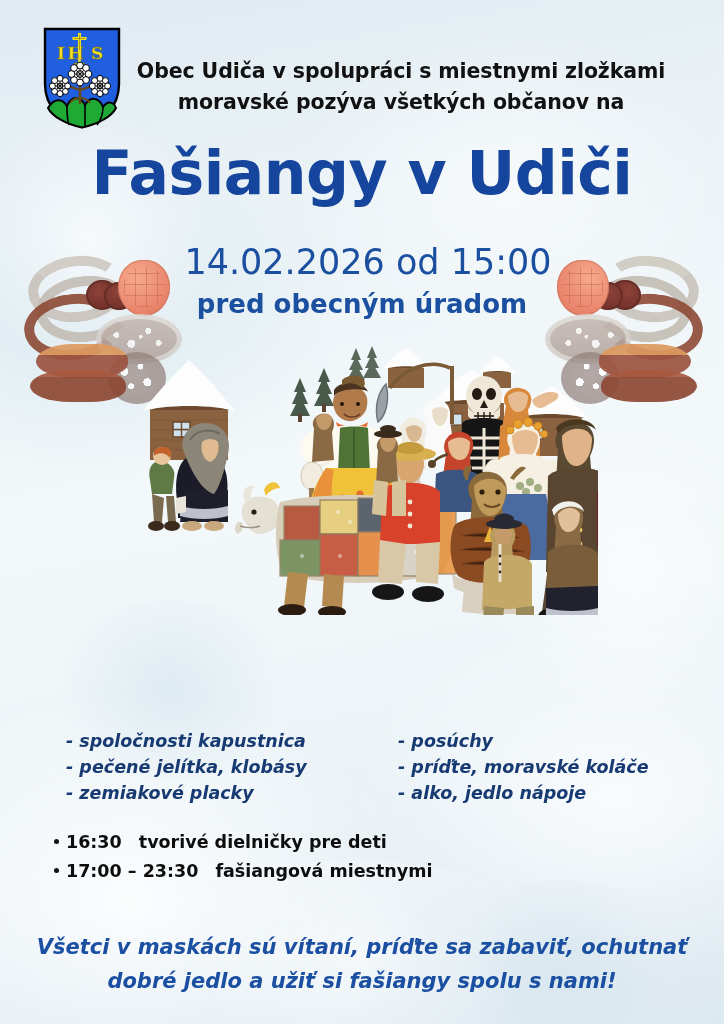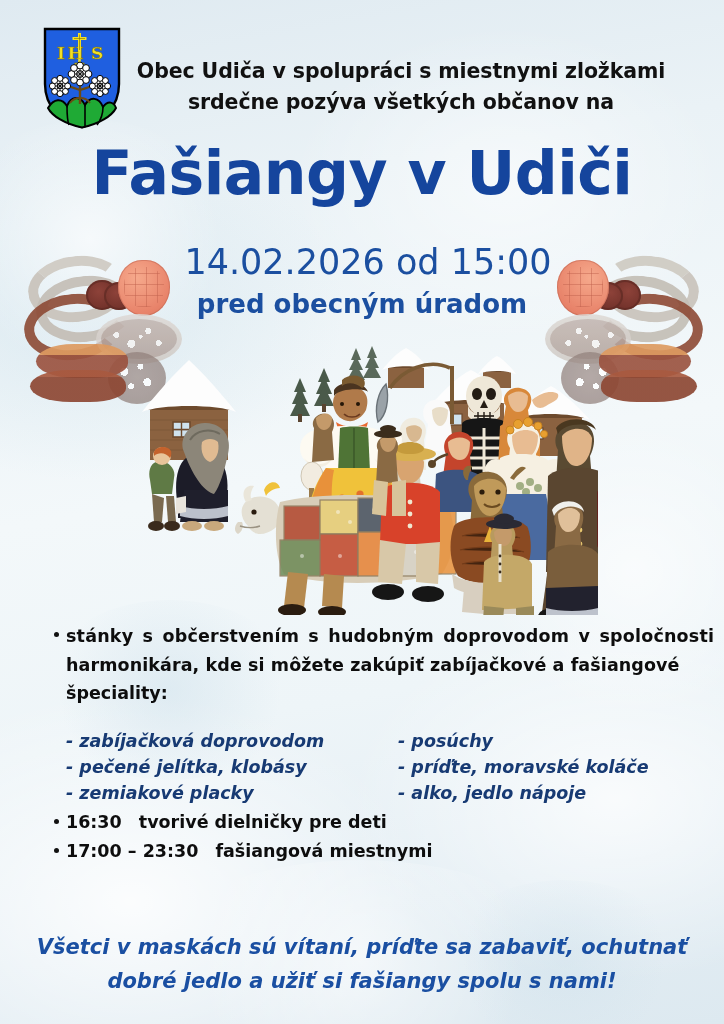--- a/index.html
+++ b/index.html
@@ -154,21 +154,21 @@
   .menu-col{
     position:absolute;top:0;
     color:#173a73;font-style:italic;font-weight:700;
     font-family:"DejaVu Sans", sans-serif;
     font-size:17.5px;line-height:26px;
   }
   #menu-left{left:66px;}
   #menu-right{left:398px;}
   .menu-col div{white-space:nowrap;}
 
-  #schedule{position:absolute;left:0;top:808px;width:648px;}
+  #schedule{position:absolute;left:0;top:828px;width:648px;}
   .sched-item{
     position:relative;padding-left:66px;
     color:#0d0d0d;font-weight:700;
     font-family:"DejaVu Sans", sans-serif;
     font-size:17.5px;line-height:29px;white-space:nowrap;
   }
   .sched-item .dot{
     position:absolute;left:54px;top:11px;
     width:5px;height:5px;border-radius:50%;background:#111;
   }
@@ -268,21 +268,21 @@
             </g>
             <circle r="2.8" fill="#fff"></circle>
             <path d="M0 -4.4 V4.4 M-4.4 0 H4.4 M-3 -3 L3 3 M3 -3 L-3 3" stroke="#000" stroke-width="0.8"></path>
           </g>
         </g>
       </svg>
     </div>
 
     <div id="header-text">
       <div>Obec Udiča v spolupráci s miestnymi zložkami</div>
-      <div>srdečne pozýva všetkých občanov na</div>
+      <div>moravské pozýva všetkých občanov na</div>
     </div>
   </div>
 
   <div id="title">Fašiangy v Udiči</div>
   <div id="date">14.02.2026 od 15:00</div>
   <div id="place">pred obecným úradom</div>
 
   <div class="meat-group" id="meat-left">
     <div class="sausage-c" style="left:6px;  top:4px;"></div>
     <div class="sausage-c s2" style="left:14px; top:24px;"></div>
@@ -647,33 +647,24 @@
           <path d="M418 258 L418 292 L470 292 L470 256 Z" fill="#22222e"></path>
           <path d="M418 278 C432 282 456 282 470 278 L470 288 C456 292 432 292 418 288 Z" fill="#d8dee8" opacity=".85"></path>
           <ellipse cx="430" cy="296" rx="11" ry="6" fill="#c8a87c"></ellipse>
           <ellipse cx="458" cy="296" rx="11" ry="6" fill="#c8a87c"></ellipse>
         </g>
 
       </g>
     </svg>
   </div>
 
-  <div id="content">
-
-    <div class="bullet-row" id="intro-bullet">
-      <span class="dot"></span>
-      <div class="l1">stánky s občerstvením s hudobným doprovodom v spoločnosti</div>
-      <div class="l2">harmonikára, kde si môžete zakúpiť zabíjačkové a fašiangové</div>
-      <div class="l3">špeciality:</div>
-    </div>
-  </div>
 
   <div id="menu">
     <div class="menu-col" id="menu-left">
-      <div>- zabíjačková doprovodom</div>
+      <div>- spoločnosti kapustnica</div>
       <div>- pečené jelítka, klobásy</div>
       <div>- zemiakové placky</div>
     </div>
     <div class="menu-col" id="menu-right">
       <div>- posúchy</div>
       <div>- príďte, moravské koláče</div>
       <div>- alko, jedlo nápoje</div>
     </div>
   </div>
 

